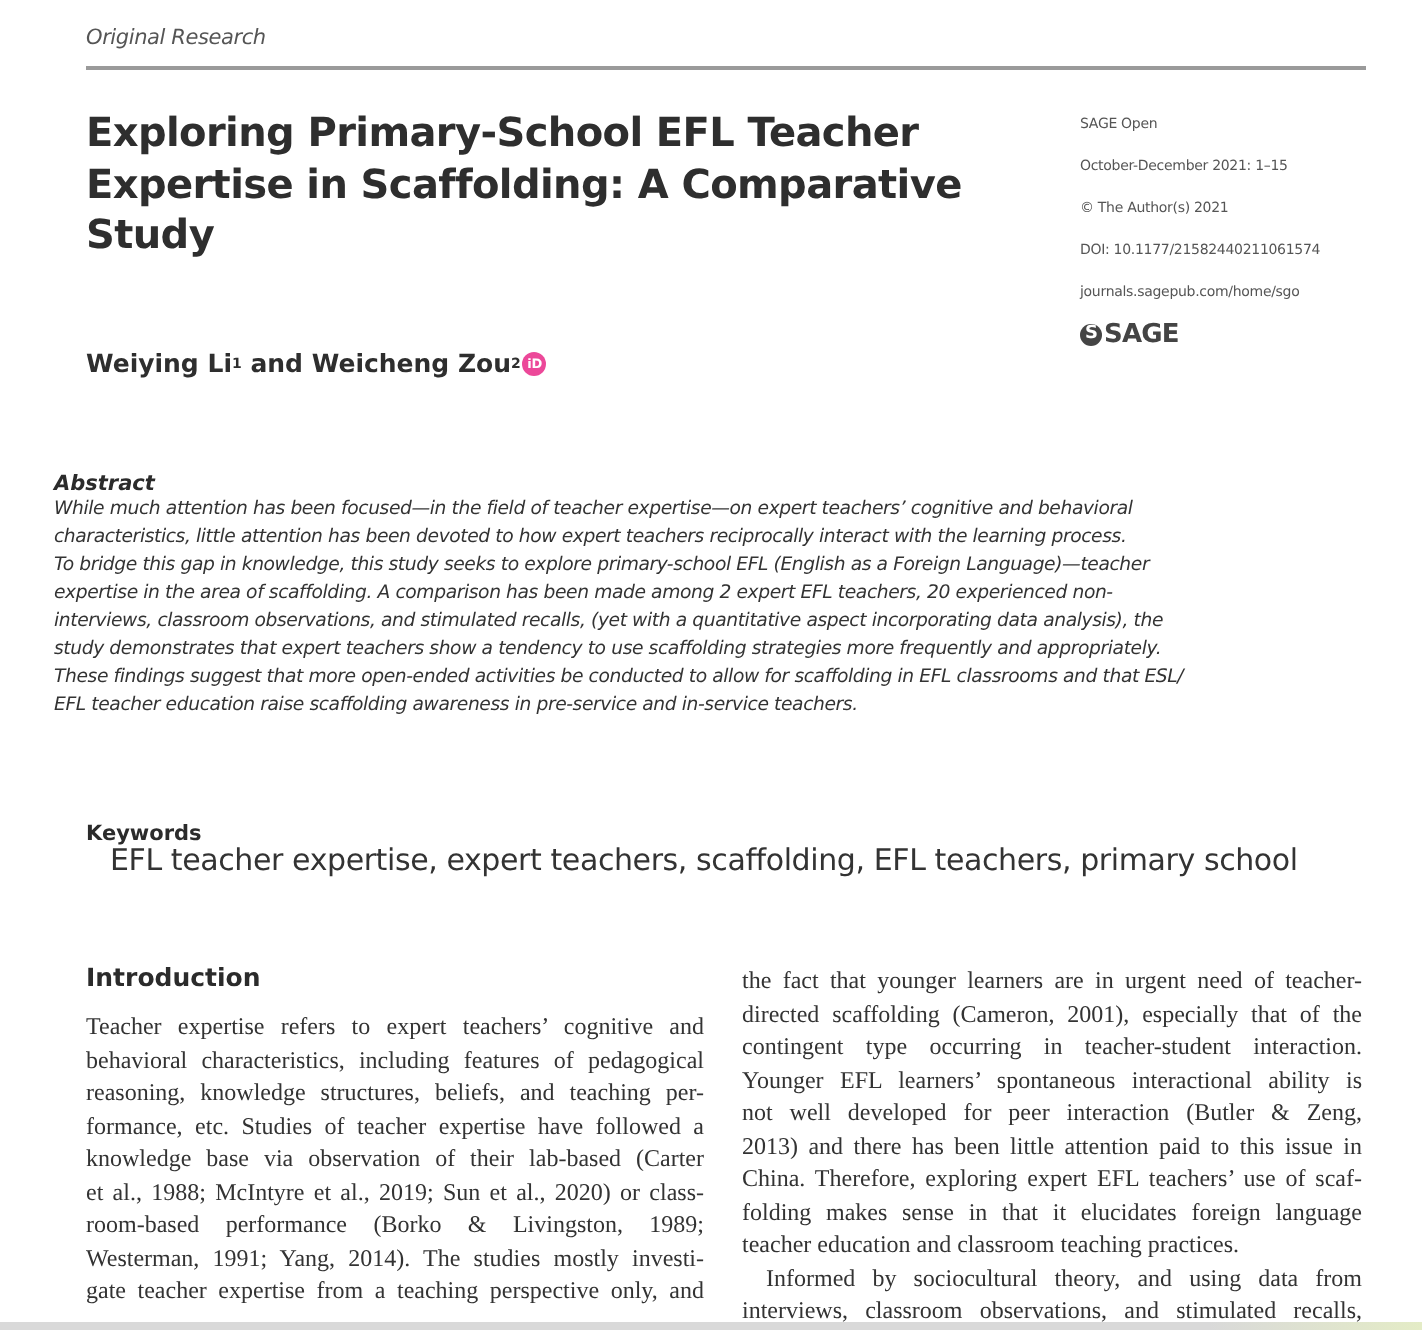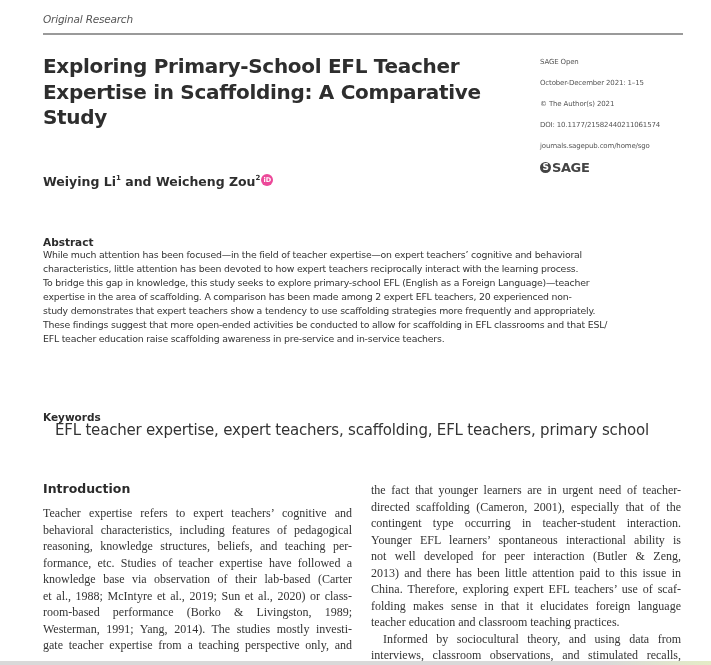--- a/index.html
+++ b/index.html
@@ -38,36 +38,36 @@
   }
   #sage-logo .s-mark {
     width: 11px; height: 11px; border-radius: 50%; background: #444;
     color: #fff; font-size: 9px; line-height: 11px; text-align: center;
     margin-right: 1px;
   }
 
   #authors {
     position: absolute; left: 43px; top: 174px;
     font-family: "DejaVu Sans", sans-serif; font-weight: bold;
-    font-size: 12.5px; color: #2e2e2e; display: flex; 
+    font-size: 12.5px; color: #2e2e2e; display: flex; align-items: center;
     white-space: nowrap;
   }
   #authors sup { font-size: 7px; vertical-align: 6px; font-weight: bold; }
   #orcid-icon {
     display: inline-block; width: 12px; height: 12px; border-radius: 50%;
     background: #ec4899; color: #fff; font-size: 6.5px; line-height: 12px;
     text-align: center; margin-left: 1px; font-weight: bold;
   }
 
   .section-label {
     font-family: "DejaVu Sans", sans-serif; font-weight: bold;
     font-size: 10.5px; color: #2b2b2b;
   }
   #abstract {
-    position: absolute; left: 43px; top: 236px; width: 640px;
+    position: absolute; left: 27px; top: 236px; width: 640px; font-style: italic;
   }
   #abstract-text {
     font-family: "DejaVu Sans", sans-serif; font-size: 9.35px; line-height: 14px;
     color: #333; letter-spacing: -0.2px;
   }
   #abstract-text span { display: block; white-space: nowrap; text-align: justify; }
 
   #keywords {
     position: absolute; left: 43px; top: 411px; width: 640px;
   }
@@ -129,20 +129,21 @@
     <span id="orcid-icon">iD</span>
 </div>
 
 <div id="abstract">
   <div class="section-label">Abstract</div>
   <div id="abstract-text">
     <span>While much attention has been focused—in the field of teacher expertise—on expert teachers’ cognitive and behavioral</span>
     <span>characteristics, little attention has been devoted to how expert teachers reciprocally interact with the learning process.</span>
     <span>To bridge this gap in knowledge, this study seeks to explore primary-school EFL (English as a Foreign Language)—teacher</span>
     <span>expertise in the area of scaffolding. A comparison has been made among 2 expert EFL teachers, 20 experienced non-</span>
+    <span>interviews, classroom observations, and stimulated recalls, (yet with a quantitative aspect incorporating data analysis), the</span>
     <span>study demonstrates that expert teachers show a tendency to use scaffolding strategies more frequently and appropriately.</span>
     <span>These findings suggest that more open-ended activities be conducted to allow for scaffolding in EFL classrooms and that ESL/</span>
     <span>EFL teacher education raise scaffolding awareness in pre-service and in-service teachers.</span>
   </div>
 </div>
 
 <div id="keywords">
   <div class="section-label">Keywords</div>
   <div id="keywords-text">EFL teacher expertise, expert teachers, scaffolding, EFL teachers, primary school</div>
 </div>

